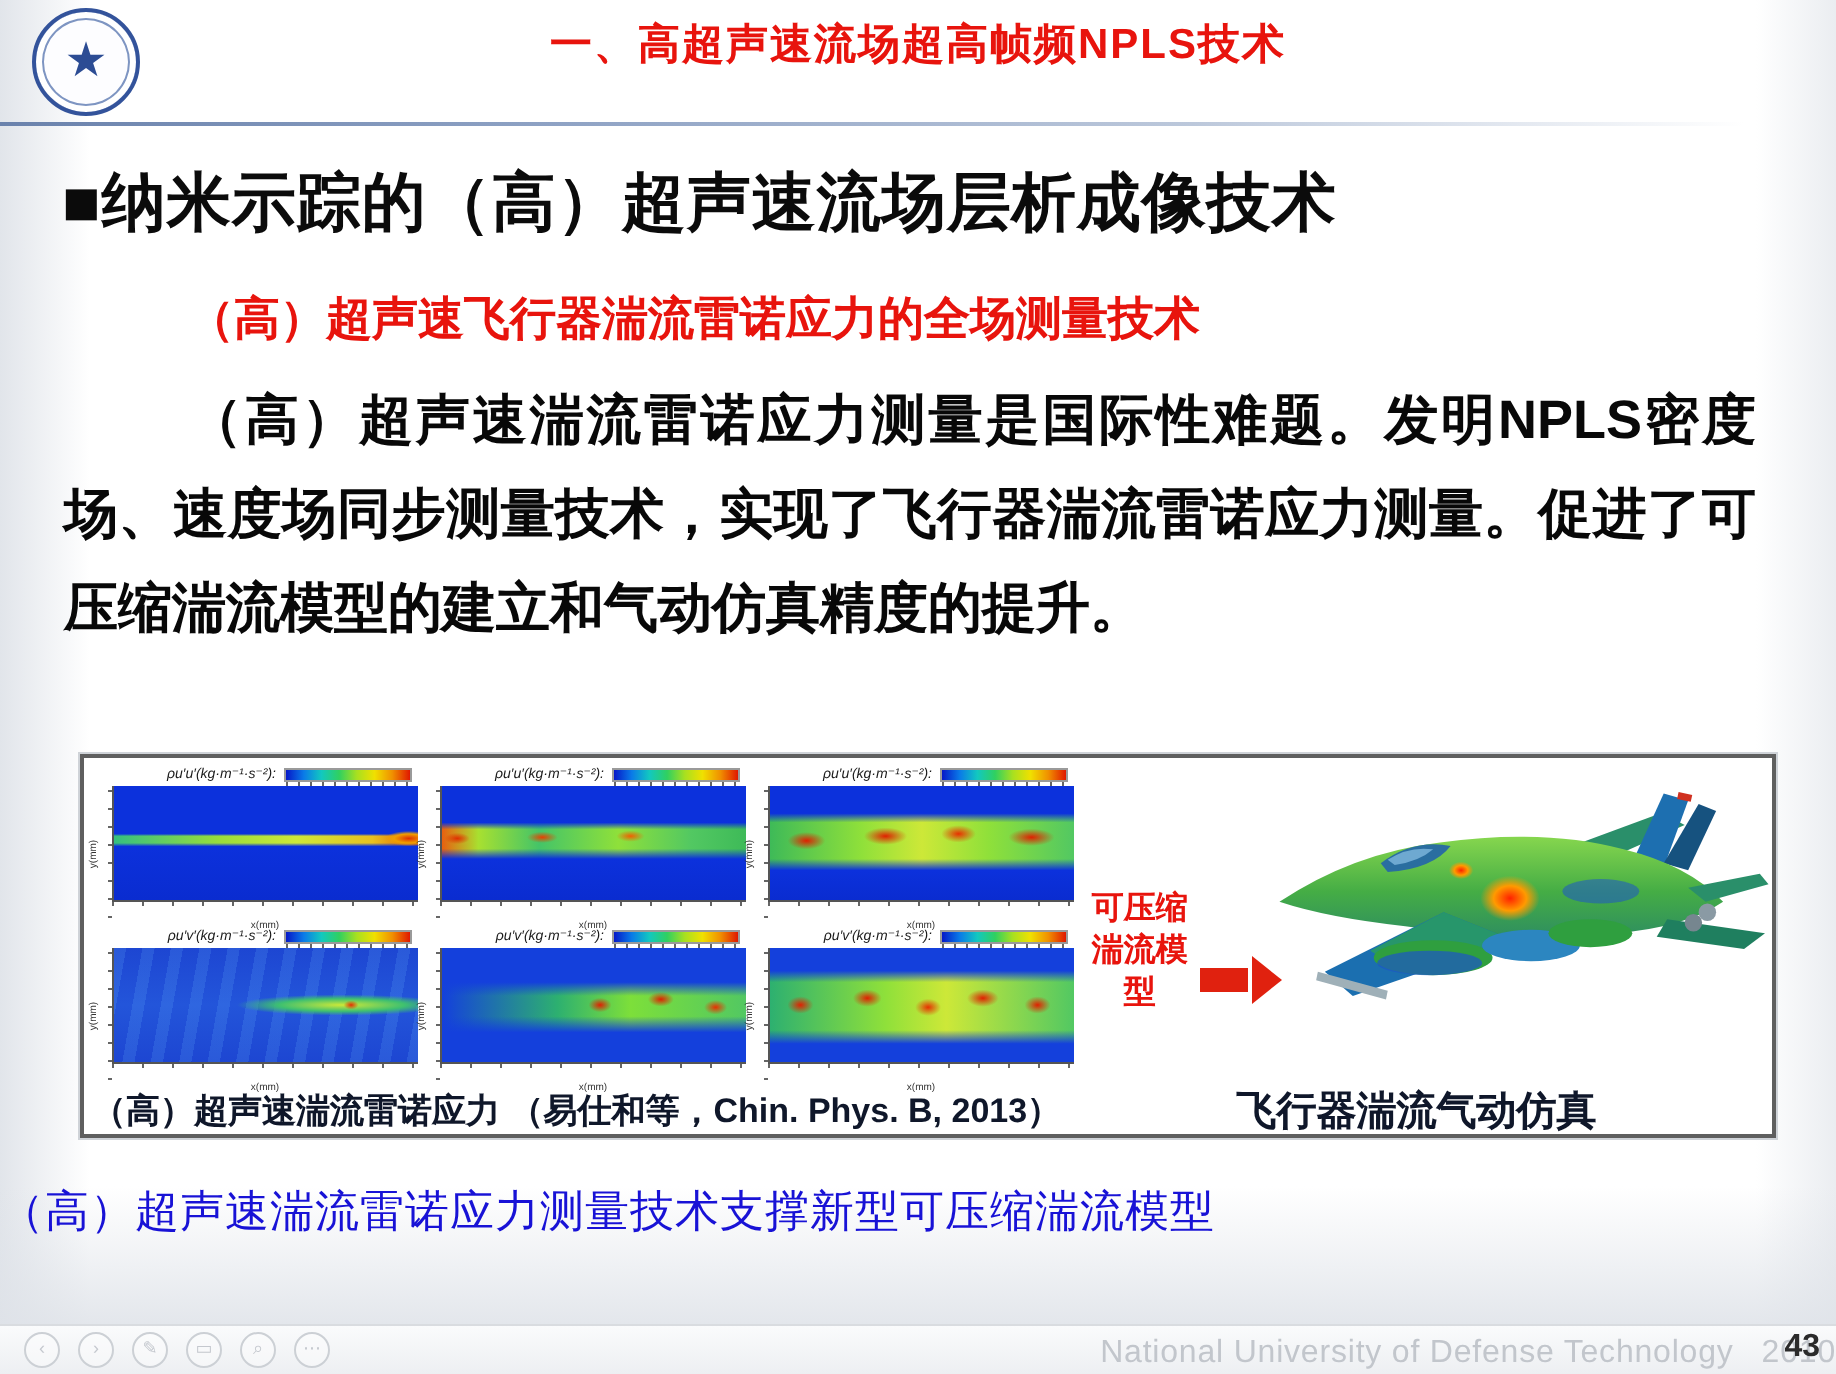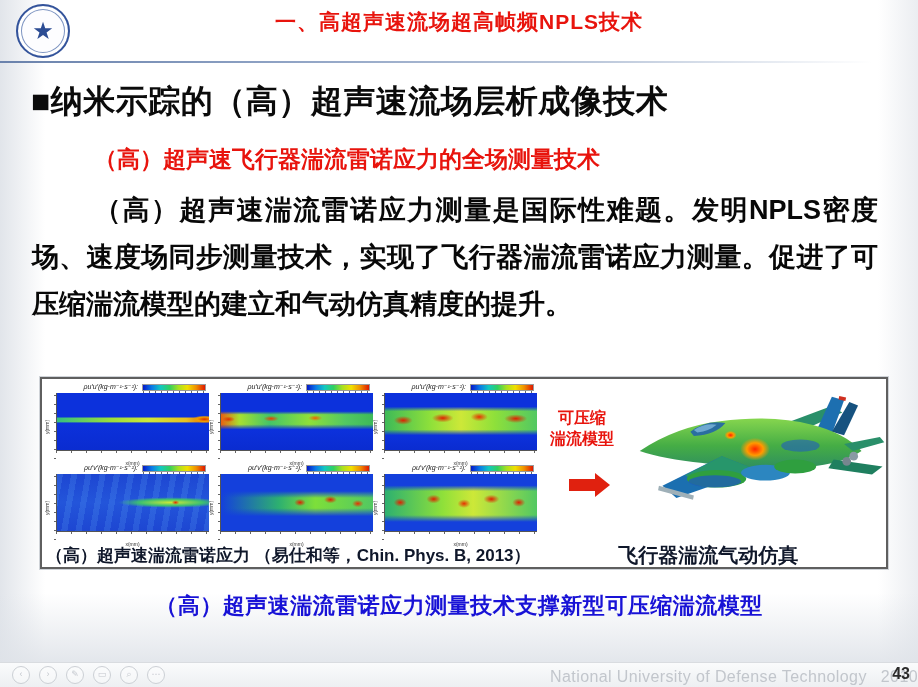--- a/index.html
+++ b/index.html
@@ -110,39 +110,39 @@
     linear-gradient(to right,#1440dc 0%,#2db070 38%,#7ddf3a 62%,#52c862 100%);}
   .p23{background:
     radial-gradient(9px 6px at 10% 50%, #e02000 0%, rgba(0,0,0,0) 72%),
     radial-gradient(10px 6px at 32% 44%, #e02000 0%, rgba(0,0,0,0) 72%),
     radial-gradient(9px 6px at 52% 52%, #e83000 0%, rgba(0,0,0,0) 72%),
     radial-gradient(11px 6px at 70% 44%, #e02000 0%, rgba(0,0,0,0) 72%),
     radial-gradient(9px 6px at 88% 50%, #e02000 0%, rgba(0,0,0,0) 72%),
     linear-gradient(to bottom,#1440dc 0%,#1440dc 20%,rgba(20,64,220,0) 30%,rgba(20,64,220,0) 72%,#1440dc 84%,#1440dc 100%),
     linear-gradient(to right,#2db070 0%,#8fe03a 38%,#cde838 58%,#52c862 100%);}
   
-  .arrow-col{width:84px;display:flex;flex-direction:column;align-items:center;padding-top:28px;box-sizing:border-box;}
+  .arrow-col{width:84px;display:flex;flex-direction:row;align-items:center;padding-top:28px;box-sizing:border-box;}
   .arrow-label{font-size:16px;font-weight:bold;color:#e8140d;text-align:center;line-height:21px;}
   .arrow-label span{display:block;}
   .red-arrow{margin-top:30px;position:relative;width:26px;height:12px;background:#e0210f;}
   .red-arrow:after{
     content:"";position:absolute;left:26px;top:-6px;width:0;height:0;
     border-left:15px solid #e0210f;border-top:12px solid transparent;border-bottom:12px solid transparent;
   }
   
   .jet-area{flex:1;position:relative;}
   .jet-area svg{position:absolute;left:0;top:2px;width:100%;height:152px;}
   
   .fig-captions{display:flex;height:24px;align-items:center;font-weight:600;color:#0f172a;}
   .cap-left{flex:0 0 auto;padding-left:4px;font-size:17px;white-space:nowrap;}
   .cap-right{flex:1;text-align:center;font-size:20px;}
   
   .statement{
-    position:absolute;left:0;right:0;top:591px;text-align:center;
-    font-size:22px;font-weight:bold;color:#1812d6;letter-spacing:.5px;
+    position:absolute;left:0;right:0;top:591px;
+    font-size:22px;font-weight:normal;color:#1812d6;letter-spacing:.5px;
   }
   
   .footer{
     position:absolute;left:0;right:0;bottom:0;height:24px;
     background:linear-gradient(#fafbfc,#edeff2);
     border-top:1px solid #d9dce0;
   }
   .nav-icons{position:absolute;left:12px;top:3px;display:flex;gap:9px;}
   .nav-icon{
     width:16px;height:16px;border:1px solid #ccd0d5;border-radius:50%;

